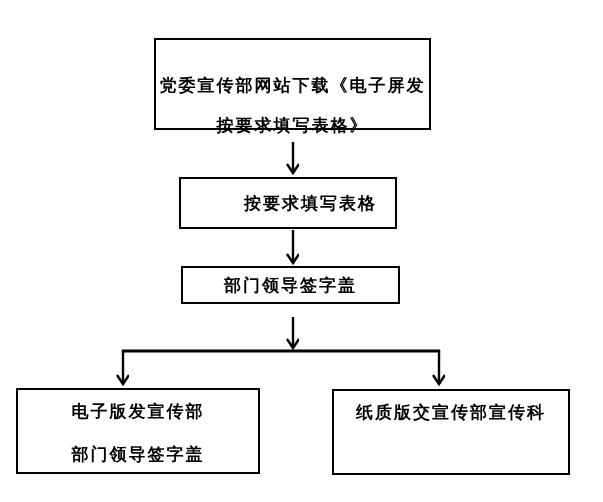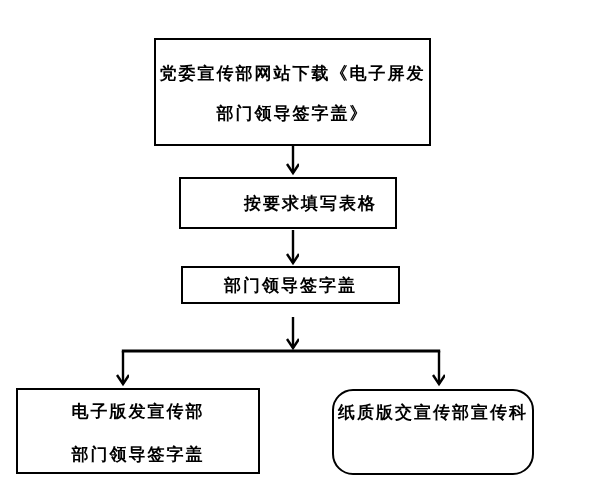--- a/index.html
+++ b/index.html
@@ -32,41 +32,41 @@
     font-size: 17px;
     letter-spacing: 2px;
     text-align: center;
     white-space: nowrap;
   }
   .node .node-line {
     display: block;
   }
   
   .node-download {
-    left: 154px; top: 38px; width: 277px; height: 108px;
-    padding-top: 14px;
+    left: 154px; top: 38px; width: 277px; height: 92px;
+    padding-top: 26px;
   }
   .node-download .node-line { line-height: 40px; }
   
   .node-fill {
     left: 179px; top: 177px; width: 218px; height: 52px;
     display: flex; align-items: center; justify-content: center; padding-left: 45px;
   }
   .node-sign {
     left: 181px; top: 266px; width: 219px; height: 38px;
     display: flex; align-items: center; justify-content: center;
   }
   
   .node-electronic {
     left: 16px; top: 388px; width: 244px; height: 86px;
   }
   .node-electronic .node-line { line-height: 43px; }
   
   .node-paper {
-    left: 332px; top: 389px; width: 202px; height: 86px; border-radius: 21px;
+    left: 332px; top: 389px; width: 238px; height: 86px;
   }
   .node-paper .node-line { line-height: 43px; }
 
   .edge-line {
     stroke: #000000;
     stroke-width: 2.4;
     fill: none;
   }
   .edge-line.thick {
     stroke-width: 2.8;
@@ -86,21 +86,21 @@
     <line class="edge-line" x1="293" y1="142" x2="293" y2="173" marker-end="url(#arrowhead)"></line>
     <line class="edge-line" x1="293" y1="230" x2="293" y2="263" marker-end="url(#arrowhead)"></line>
     <line class="edge-line" x1="293" y1="317" x2="293" y2="348" marker-end="url(#arrowhead)"></line>
     <line class="edge-line thick" x1="121.8" y1="351" x2="440.2" y2="351"></line>
     <line class="edge-line" x1="123" y1="351" x2="123" y2="384" marker-end="url(#arrowhead)"></line>
     <line class="edge-line" x1="439" y1="351" x2="439" y2="384" marker-end="url(#arrowhead)"></line>
   </svg>
 
   <div class="node node-download">
     <span class="node-line">党委宣传部网站下载《电子屏发</span>
-    <span class="node-line">部门领导签字盖》</span>
+    <span class="node-line">按要求填写表格》</span>
   </div>
 
   <div class="node node-fill">
     <span class="node-line">按要求填写表格</span>
   </div>
 
   <div class="node node-sign">
     <span class="node-line">部门领导签字盖</span>
   </div>
 

